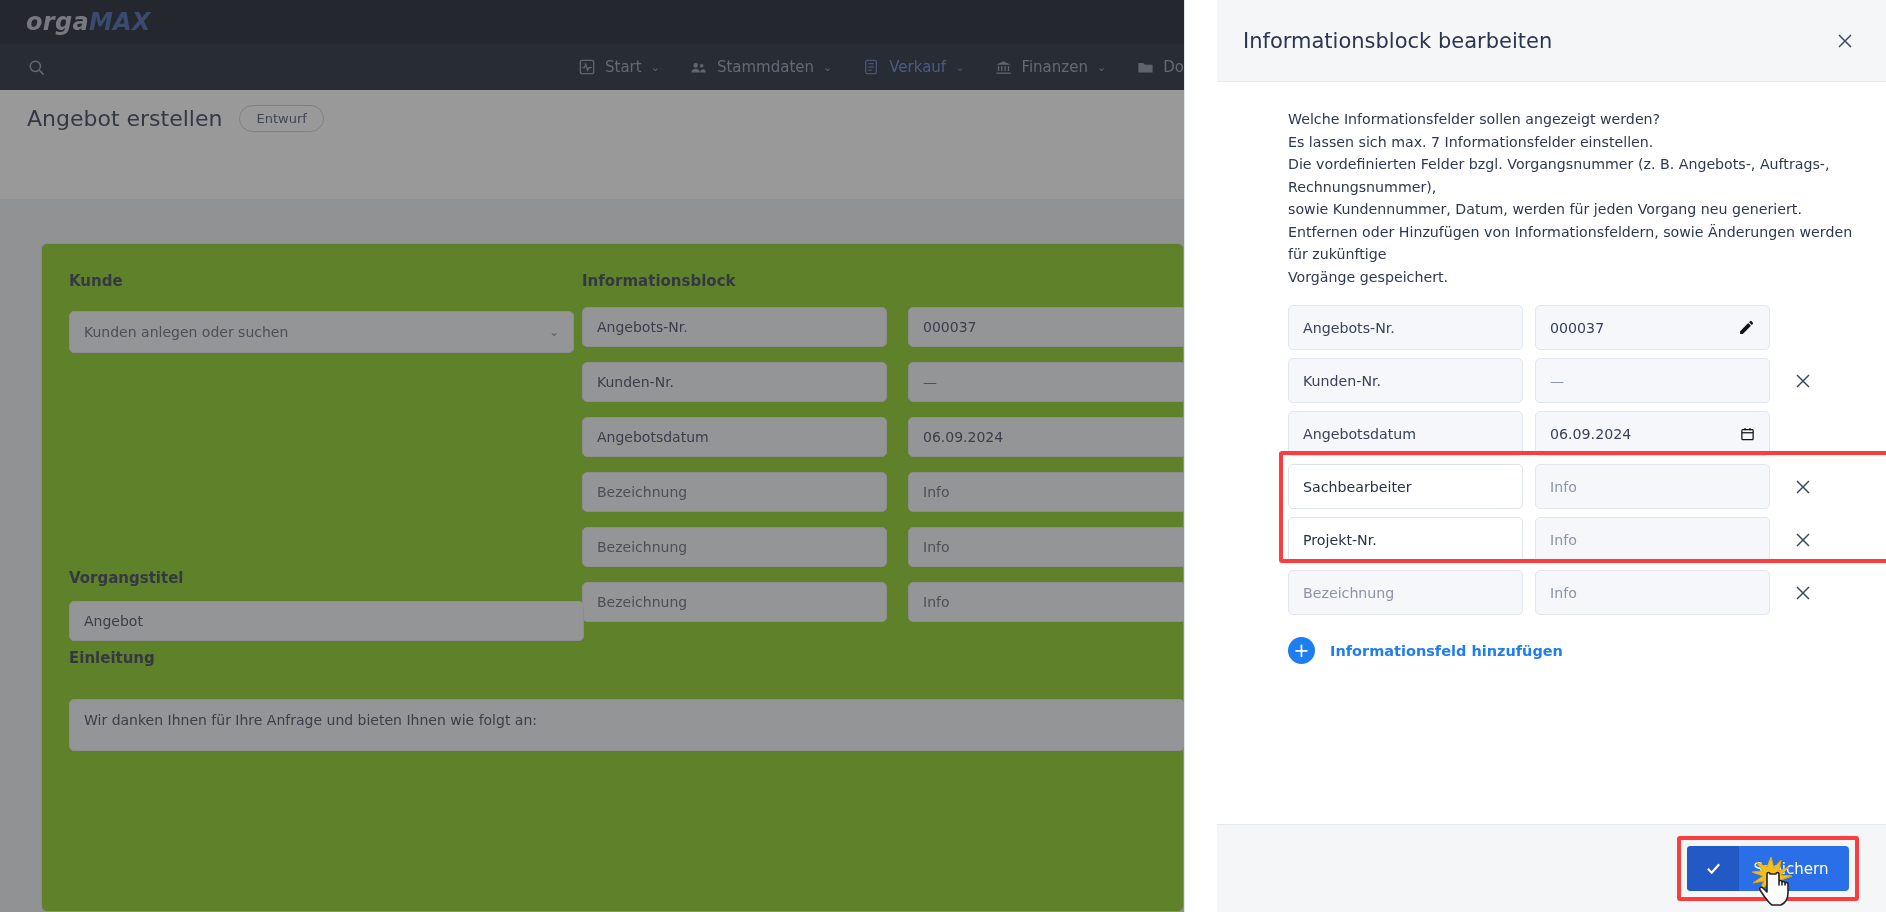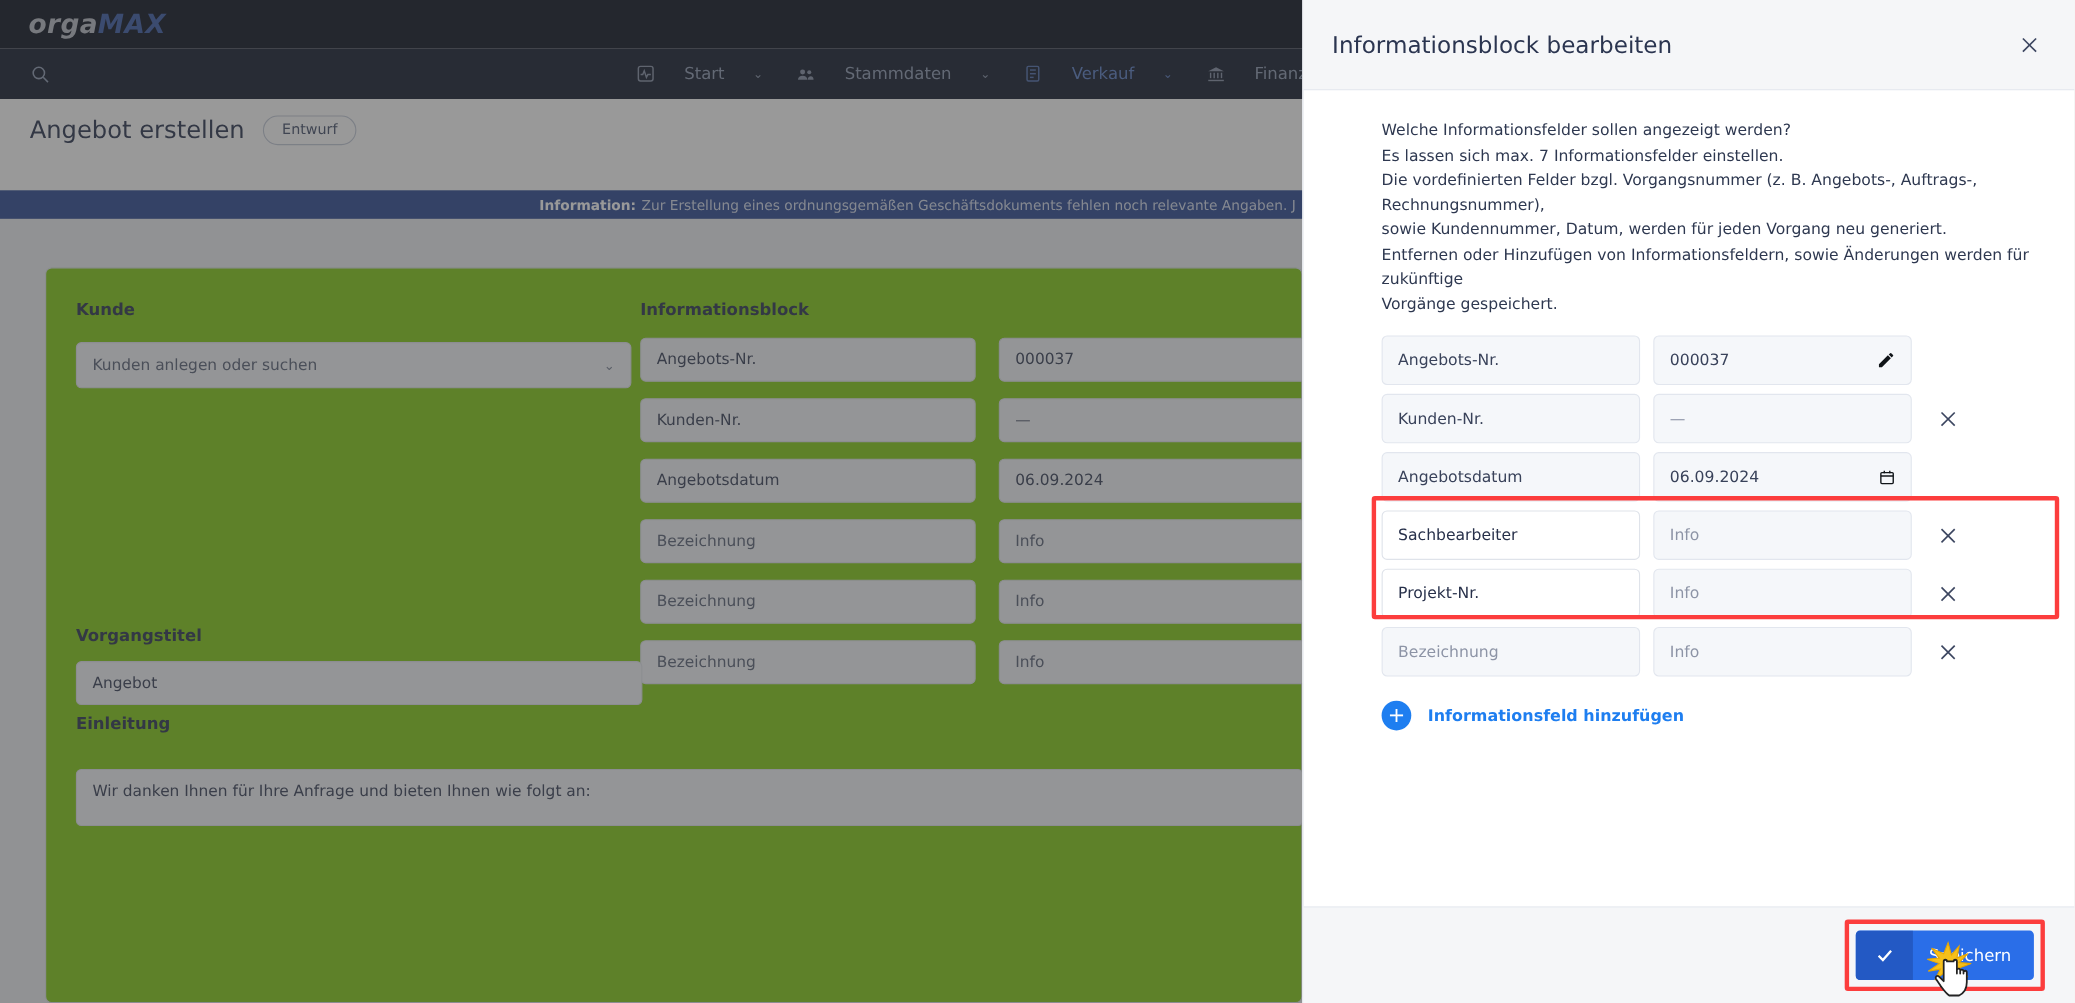--- a/index.html
+++ b/index.html
@@ -28,21 +28,21 @@
   .brand .max  { color: #3b5ca8; }
 
   .navbar {
     position: absolute; left: 0; top: 44px; width: 1184px; height: 46px;
     background: #141c2e;
     display: flex; align-items: center;
   }
   .nav-search { margin-left: 25px; width: 22px; height: 22px; display:flex; align-items:center; justify-content:center; }
   .nav-items { position: absolute; left: 578px; top: 0; height: 46px; display: flex; align-items: center; gap: 30px; }
   .nav-item {
-    display: flex; align-items: center; gap: 26px;
+    display: flex; align-items: center; gap: 9px;
     color: #8e9bb3; font-size: 15px; white-space: nowrap; justify-content: flex-end;
   }
   .nav-item.active { color: #5b7fc7; }
   .nav-ico { width: 18px; height: 18px; display:flex; align-items:center; justify-content:center; opacity:.85;}
   .chev { font-size: 11px; opacity: .9; }
 
   .page-head {
     position: absolute; left: 0; top: 90px; width: 1184px; height: 56px;
     display: flex; align-items: center; background: #fff;
   }
@@ -78,21 +78,21 @@
   #dim {
     position: absolute; left: 0; top: 0; width: 1184px; height: 912px;
     background: rgba(60,60,60,0.52); z-index: 40;
   }
 
   
   #modal {
     position: absolute; left: 1184px; top: 0; width: 702px; height: 912px;
     background: #ffffff; z-index: 60;
     border-left: 1px solid #dfe3ea;
-    display: flex; flex-direction: column;
+    display: flex; flex-direction: column; padding-left: 32px;
   }
   .modal-head {
     height: 82px; background: #f5f6f8; border-bottom: 1px solid #e6e9ef;
     display: flex; align-items: center; padding: 0 26px;
   }
   .modal-title { font-size: 21px; color: #2b3550; font-weight: 400; }
   .modal-close {
     margin-left: auto; width: 30px; height: 30px; display:flex;
     align-items:center; justify-content:center; color:#3c4660; font-size: 21px;
     cursor: pointer; line-height: 1;
@@ -237,24 +237,20 @@
         </div>
 
       </div>
     </div>
 
     <div class="page-head">
       <div class="page-title">Angebot erstellen</div>
       <div class="badge-draft">Entwurf</div>
     </div>
 
-    <div class="infobar">
-      <b>Information:</b>
-        <span>Zur Erstellung eines ordnungsgemäßen Geschäftsdokuments fehlen noch relevante Angaben. J</span>
-    </div>
 
     <div class="bg-canvas"></div>
     <div class="bg-card">
 
       <div class="sec-label" style="left:27px; top:28px;">Kunde</div>
       <div class="fld" style="left:27px; top:67px; width:505px; height:42px;justify-content:space-between;">
         <span>Kunden anlegen oder suchen</span>
         <span class="caret">⌄</span>
       </div>
 

